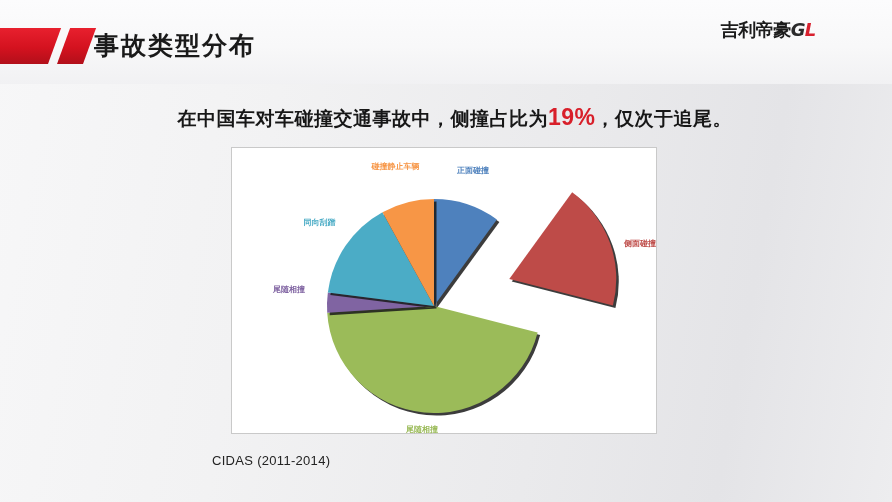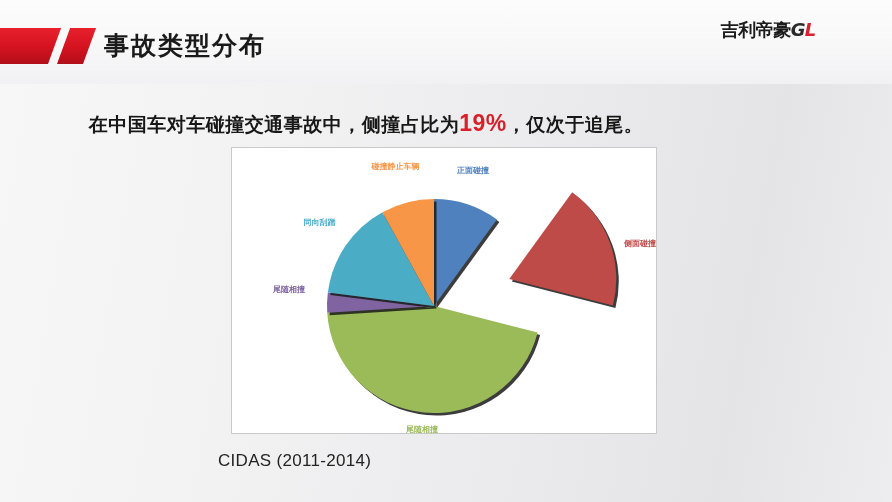--- a/index.html
+++ b/index.html
@@ -24,21 +24,21 @@
   #accent-mark{position:absolute;left:0;top:28px;width:96px;height:36px;}
   .accent-bar{
     position:absolute;top:0;height:36px;
     background:linear-gradient(180deg,#e8202e 0%,#d4121f 55%,#b20f1a 100%);
     transform:skewX(-20deg);transform-origin:bottom left;
   }
   #accent-bar-a{left:-14px;width:62px;}
   #accent-bar-b{left:57px;width:26px;}
 
   #page-title{
-    position:absolute;left:104px;top:26px;
+    position:absolute;left:94px;top:26px;
     font-size:25px;font-weight:bold;color:#1a1a1a;
     letter-spacing:2px;line-height:38px;
     white-space:nowrap;
   }
 
   #brand-logo{
     position:absolute;right:18px;top:14px;
     width:212px;text-align:center;
   }
   #brand-wordmark{
@@ -50,22 +50,22 @@
   .gl-g{color:#2b2b2b;}
   .gl-l{color:#d8202e;}
   #brand-tagline{
     margin-top:3px;
     font-size:13px;color:#3a3a3a;letter-spacing:8px;
     text-indent:8px;line-height:17px;white-space:nowrap;
   }
 
   
   #subtitle{
-    position:absolute;left:0;top:108px;width:732px;
-    text-align:center;
+    position:absolute;left:0;top:102px;width:732px;
+    text-align:right;
     font-size:19px;font-weight:bold;color:#171717;
     letter-spacing:0.5px;line-height:30px;
     white-space:nowrap;
   }
   #subtitle .hl{color:#d81f2a;font-size:23px;font-weight:bold;}
 
   
   #chart-panel{
     position:absolute;left:231px;top:147px;
     width:426px;height:287px;
@@ -85,22 +85,22 @@
 
   .slice-label{
     position:absolute;
     font-size:8px;font-weight:bold;
     line-height:10px;white-space:nowrap;
     letter-spacing:0px;
   }
 
   
   #caption{
-    position:absolute;left:218px;top:450px;
-    font-size:17px;color:#232323;line-height:22px;
+    position:absolute;left:212px;top:450px;
+    font-size:13px;color:#232323;line-height:22px;
     letter-spacing:0.3px;white-space:nowrap;
   }
 </style>
 </head>
 <body>
 
 <div id="slide">
 
   <div id="header-band"></div>
 

